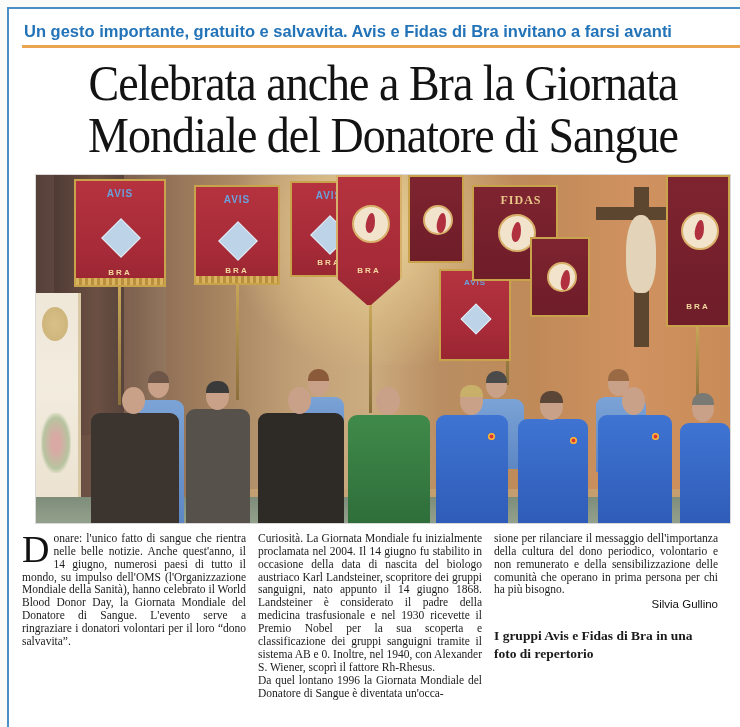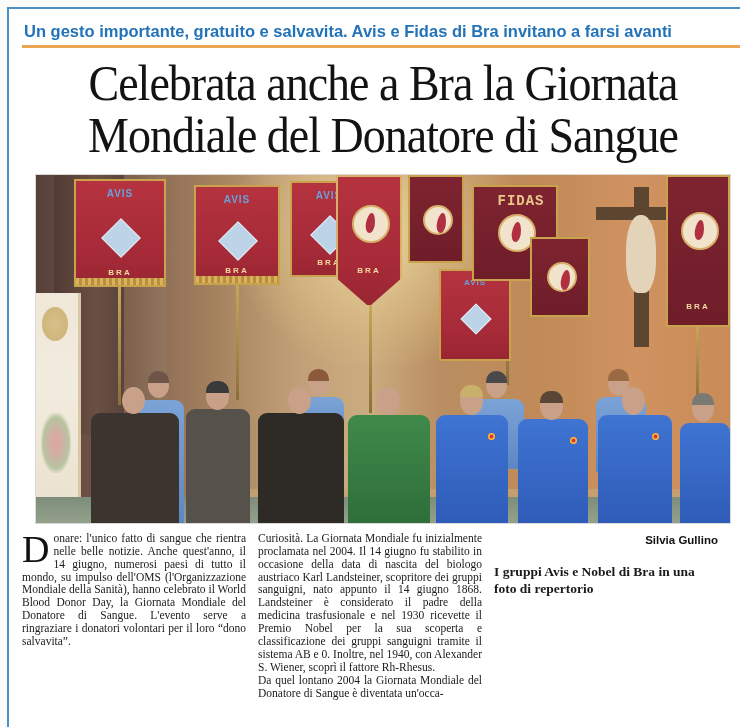--- a/index.html
+++ b/index.html
@@ -61,22 +61,22 @@
     font-family:"Liberation Sans", sans-serif;font-weight:bold;
     color:#6aa0dc;font-size:10px;letter-spacing:1px;line-height:1;}
   .bn-diamond{left:50%;top:42%;width:26px;height:26px;margin-left:-13px;
     background:#bcd3e8;transform:rotate(45deg);border:1px solid #e7eef5;}
   .bn-bra-txt{left:0;right:0;bottom:8px;font-family:"Liberation Sans", sans-serif;
     font-weight:bold;font-size:8px;color:#f3d9a0;letter-spacing:2px;}
   .bn-circle{left:50%;top:30%;width:34px;height:34px;margin-left:-17px;border-radius:50%;
     background:#f2e4cc;border:2px solid #d8b06a;}
   .bn-circle:after{content:"";position:absolute;left:12px;top:6px;width:9px;height:20px;
     background:#b03040;border-radius:50% 50% 50% 50%/60% 60% 40% 40%;transform:rotate(8deg);}
-  .bn-fidas-txt{left:12px;right:0;top:6px;font-family:Liberation Mono, monospace;
-    font-weight:bold;font-size:14px;color:#e8c888;letter-spacing:1px;}
+  .bn-fidas-txt{left:12px;right:0;top:6px;font-family:Liberation Serif, serif;
+    font-weight:bold;font-size:12px;color:#e8c888;letter-spacing:1px;}
   .fringe{height:7px;left:0;right:0;bottom:0;
     background:repeating-linear-gradient(90deg,#d9b25e 0 3px,#b98f3e 3px 6px);}
   .pole{width:3px;background:linear-gradient(180deg,#caa85a,#8a6f3a);}
   
   .head{width:21px;height:25px;border-radius:50%;background:#c9a188;}
   .hair{width:21px;height:12px;border-radius:10px 10px 0 0;background:#6d5648;}
   .body{border-radius:9px 9px 0 0;}
   .b-light{background:linear-gradient(180deg,#7ba3d6,#5d87c4);}
   .b-bright{background:linear-gradient(180deg,#3f74d2,#2f5cb8);}
   .b-dark1{background:#3c342e;}
@@ -85,21 +85,21 @@
   .b-green{background:linear-gradient(180deg,#3f8a4a,#2f6e3a);}
   .logo-dot{width:7px;height:7px;border-radius:50%;background:#d33;box-shadow:0 0 0 1.5px #f0c040 inset;}
   .floor{left:0;right:0;bottom:0;height:26px;background:linear-gradient(180deg,#7e8d7a,#93a18c);}
   .step{left:150px;right:0;bottom:22px;height:12px;background:#c5a273;opacity:.8;}
   
   .cols{display:flex;gap:12px;margin-top:9px;}
   .col{width:224px;height:190px;overflow:hidden;
     font-size:11.5px;line-height:12.9px;color:#1a1a1a;text-align:justify;}
   .col p{margin:0;}
   .dropcap{float:left;font-size:38px;line-height:30px;padding:2px 4px 0 0;font-weight:normal;color:#111;}
-  .byline{font-family:"Liberation Sans", sans-serif;font-weight:bold;font-size:11.5px;
+  .byline{font-family:"Liberation Sans", sans-serif;font-weight:normal;font-size:11.5px;
     text-align:right;margin-top:2px;color:#111;}
   .caption{font-weight:bold;font-size:13.5px;line-height:1.3;margin-top:16px;text-align:left;}
 </style>
 </head>
 <body>
 
 <div class="page">
 
   <div class="kicker">Un gesto importante, gratuito e salvavita. Avis e Fidas di Bra invitano a farsi avanti</div>
 
@@ -212,21 +212,22 @@
     <div class="head" style="left:656px;top:220px;width:22px;height:27px;"></div>
     <div class="hair" style="left:656px;top:218px;width:22px;background:#7a7a74;"></div>
   </div>
 
   <div class="cols">
     <div class="col">
       <p><span class="dropcap">D</span><span>onare: l'unico fatto di sangue che rientra nelle belle notizie. Anche quest'anno, il 14 giugno, numerosi paesi di tutto il mondo, su impulso dell'OMS (l'Organizzazione Mondiale della Sanità), hanno celebrato il World Blood Donor Day, la Giornata Mondiale del Donatore di Sangue. L'evento serve a ringraziare i donatori volontari per il loro “dono salvavita”.</span></p>
     </div>
     <div class="col">
       <p>Curiosità. La Giornata Mondiale fu inizialmente proclamata nel 2004. Il 14 giugno fu stabilito in occasione della data di nascita del biologo austriaco Karl Landsteiner, scopritore dei gruppi sanguigni, nato appunto il 14 giugno 1868. Landsteiner è considerato il padre della medicina trasfusionale e nel 1930 ricevette il Premio Nobel per la sua scoperta e classificazione dei gruppi sanguigni tramite il sistema AB e 0. Inoltre, nel 1940, con Alexander S. Wiener, scoprì il fattore Rh-Rhesus.</p>
-      <p>Da quel lontano 2004 la Giornata Mondiale del Donatore di Sangue è diventata un'occa-</p>
+      <p>Da quel lontano 1996 la Giornata Mondiale del Donatore di Sangue è diventata un'occa-</p>
     </div>
     <div class="col">
+      <p>sione per rilanciare il messaggio dell'importanza della cultura del dono periodico, volontario e non remunerato e della sensibilizzazione delle comunità che operano in prima persona per chi ha più bisogno.</p>
       <div class="byline">Silvia Gullino</div>
-      <div class="caption">I gruppi Avis e Nobel di Bra in una foto di repertorio</div>
+      <div class="caption">I gruppi Avis e Fidas di Bra in una foto di repertorio</div>
     </div>
   </div>
 
 </div>
 
 </body></html>

